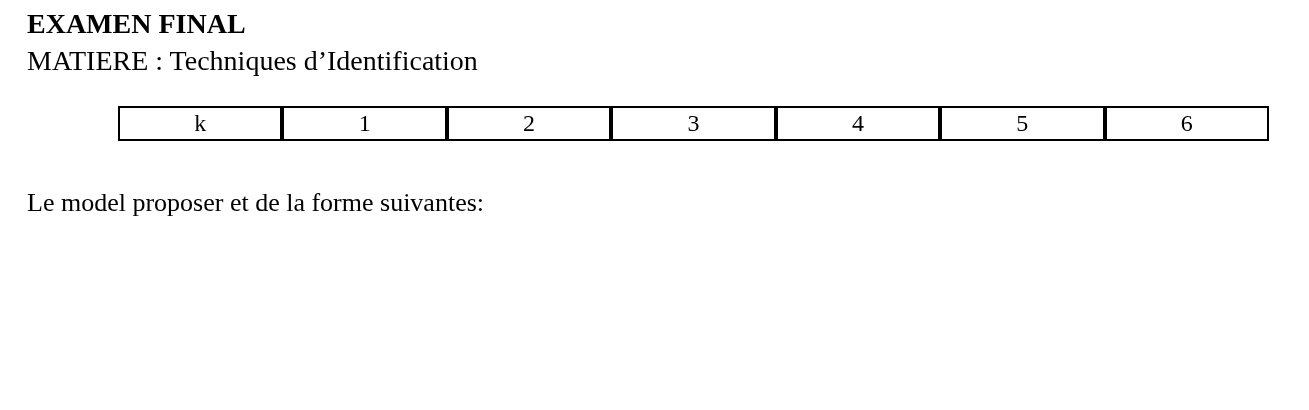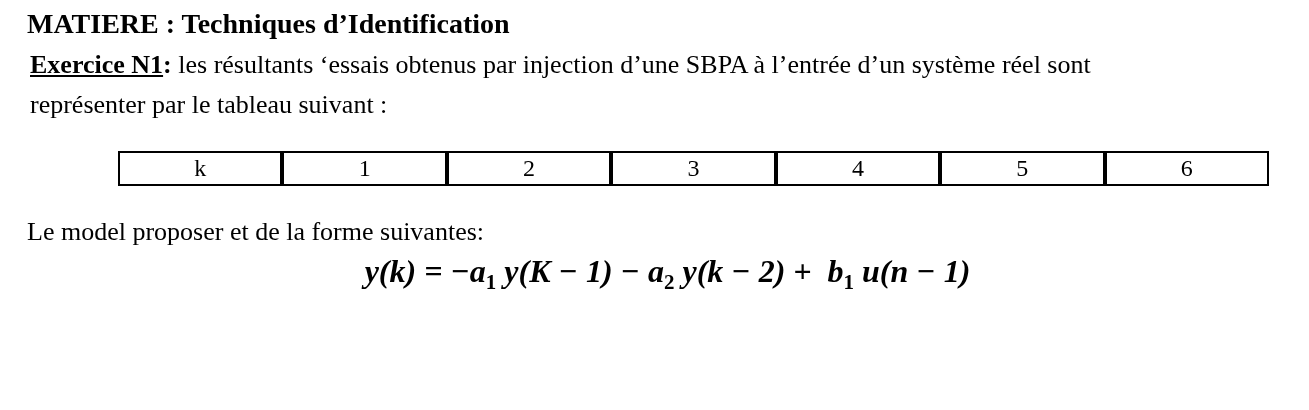--- a/index.html
+++ b/index.html
@@ -20,21 +20,21 @@
   .title-line {
     margin: 0 0 0 27px;
     font-size: 28px;
     font-weight: bold;
     line-height: 37px;
     white-space: nowrap;
   }
   .subject-line {
     margin: 0 0 0 27px;
     font-size: 28px;
-    font-weight: bold;
+    font-weight: normal;
     line-height: 38px;
     white-space: nowrap;
   }
   .para {
     margin: 0 0 0 27px;
     font-size: 26px;
     line-height: 40px;
   }
   .exercise {
     margin-top: 2px;
@@ -56,21 +56,21 @@
   table.data td {
     border: 2px solid #000000;
     text-align: center;
     vertical-align: middle;
     font-size: 24px;
     height: 31px;
     padding: 0;
     overflow: hidden;
   }
   .model-intro {
-    margin-top: 24px;
+    margin-top: 40px;
     white-space: nowrap;
   }
   .formula {
     margin-top: 1px;
     padding-left: 26px;
     text-align: center;
     font-size: 32px;
     font-weight: bold;
     font-style: italic;
     white-space: pre;
@@ -80,36 +80,35 @@
     font-size: 21px;
     line-height: 0;
     vertical-align: -7px;
   }
 </style>
 </head>
 <body>
 
 <div class="doc">
 
+  <div class="title-line">EXAMEN FINAL</div>
 
   <div class="subject-line"><span>MATIERE :</span> <span>Techniques d’Identification</span></div>
 
-  <p class="para exercise"><span class="ex-label">Exercice N1</span><span class="bold">:</span><span> les résultants ‘essais obtenus par injection d’une SBPA à l’entrée d’un système réel sont</span><br><span>représenter par le tableau suivant :</span></p>
 
   <table class="data">
     <tbody>
       <tr>
         <td>k</td>
         <td>1</td>
         <td>2</td>
         <td>3</td>
         <td>4</td>
         <td>5</td>
         <td>6</td>
       </tr>
     </tbody>
   </table>
 
   <p class="para model-intro">Le model proposer et de la forme suivantes:</p>
 
-  <div class="formula"><span>y(k) = −a</span><sub>1</sub><span> y(K − 1) − a</span><sub>2</sub><span> y(k − 2) +  b</span><sub>1</sub><span> u(n − 1)</span></div>
 
 </div>
 
 </body></html>

